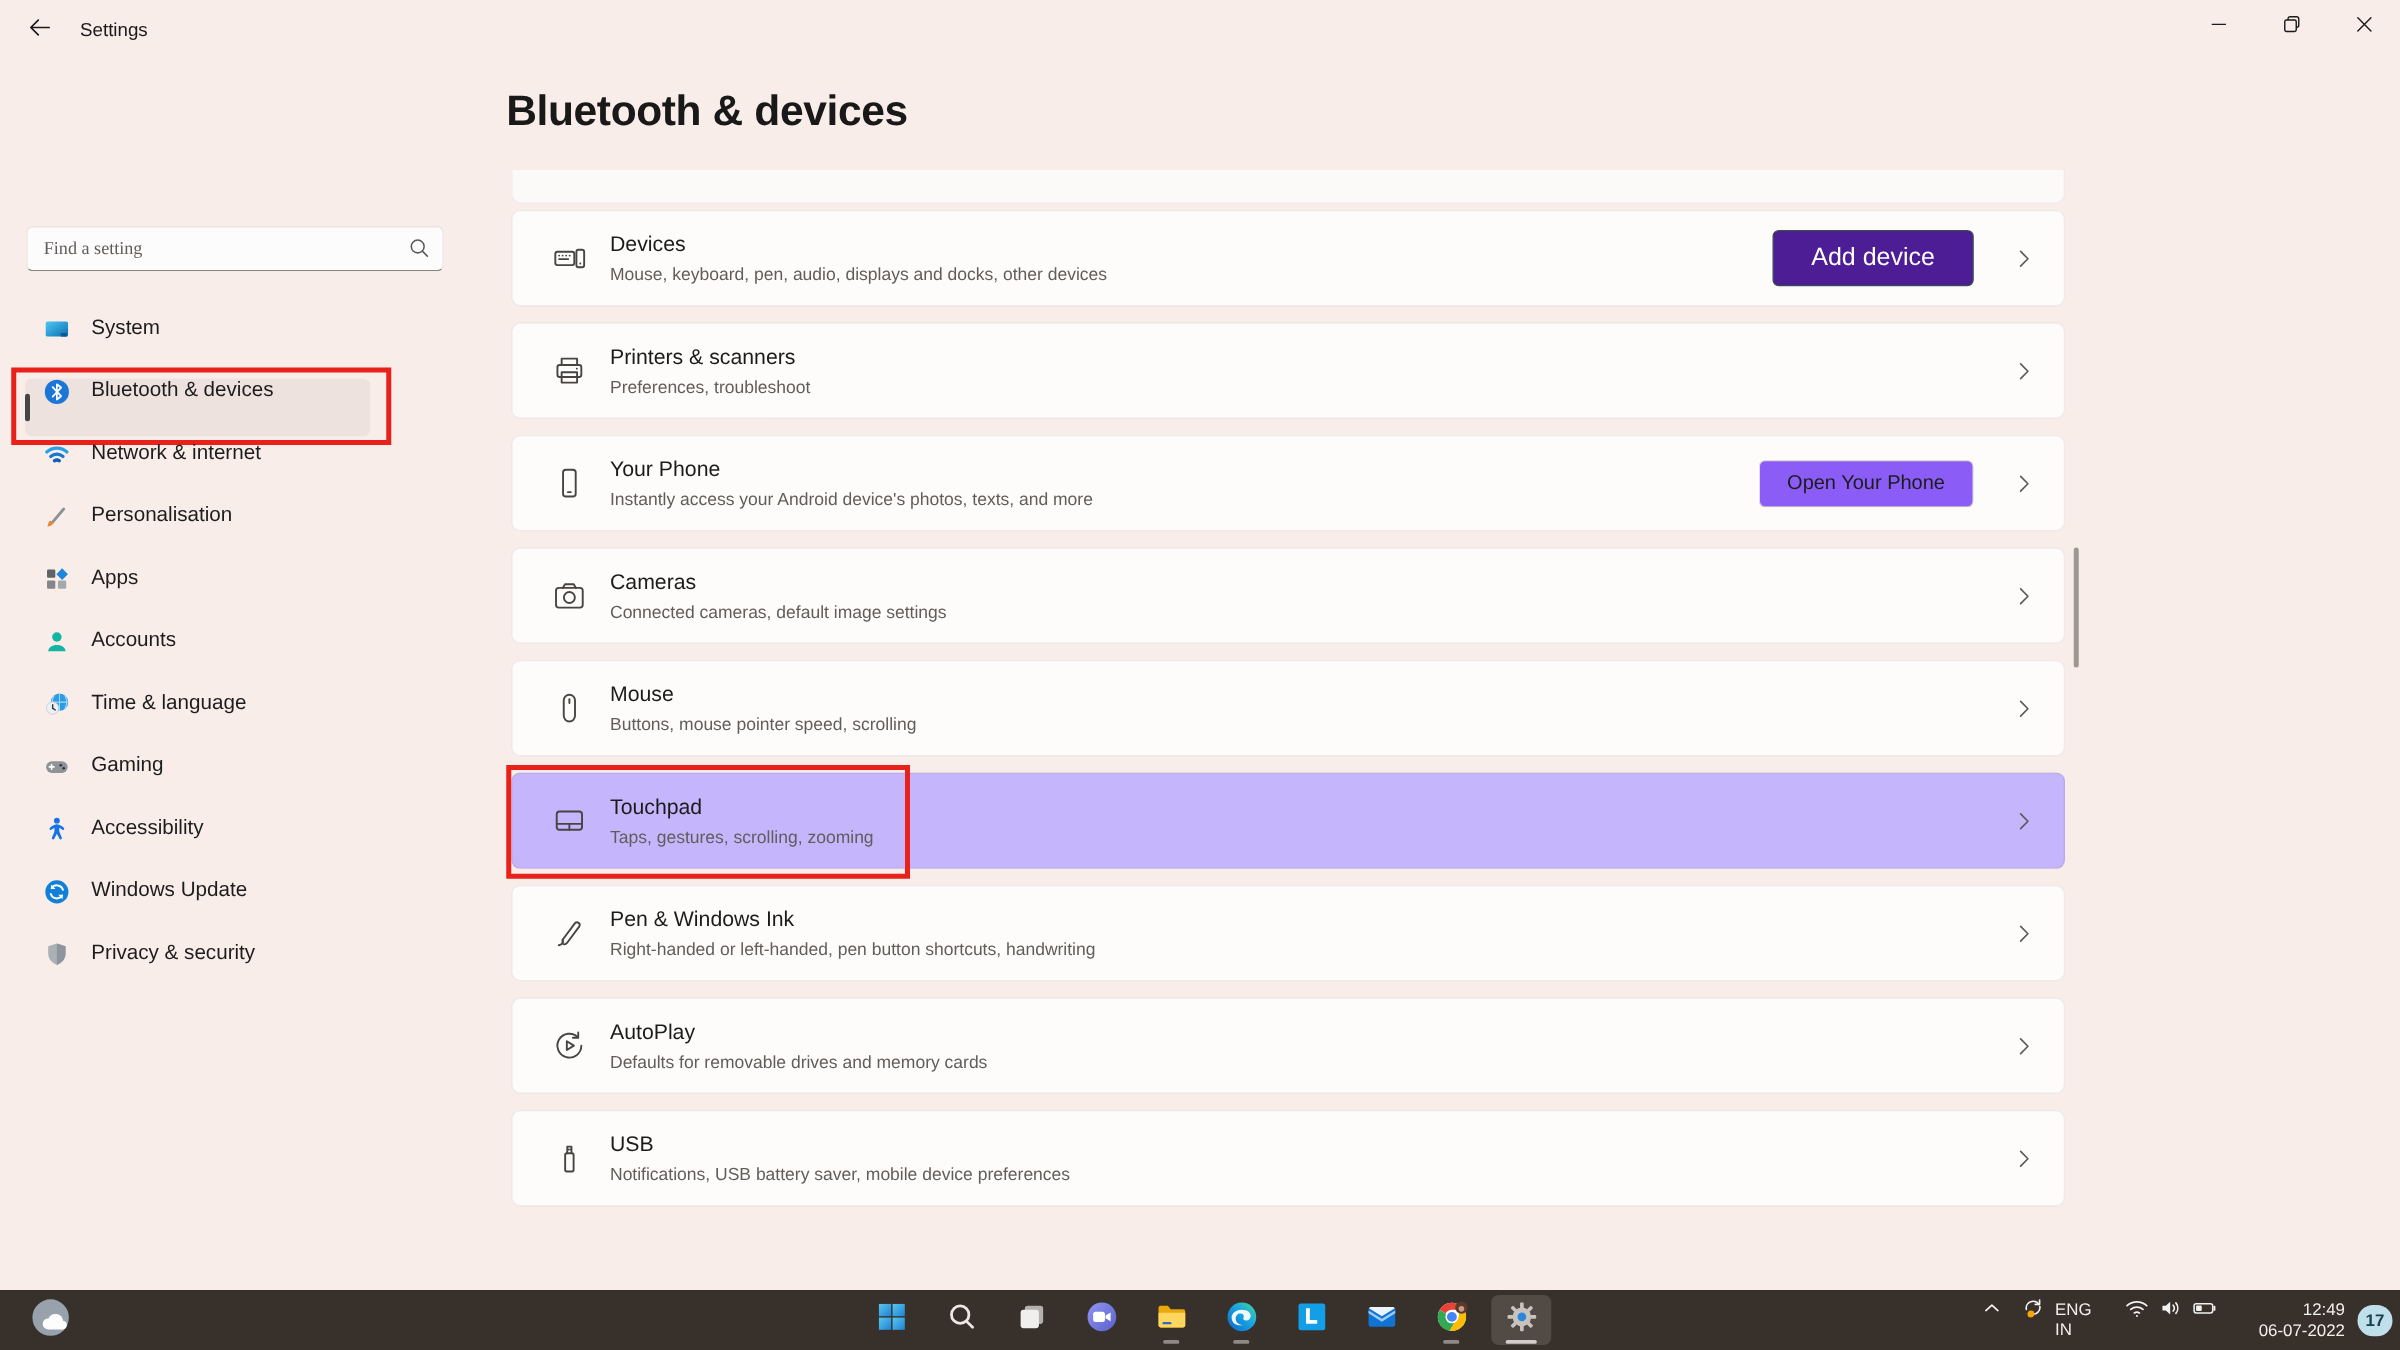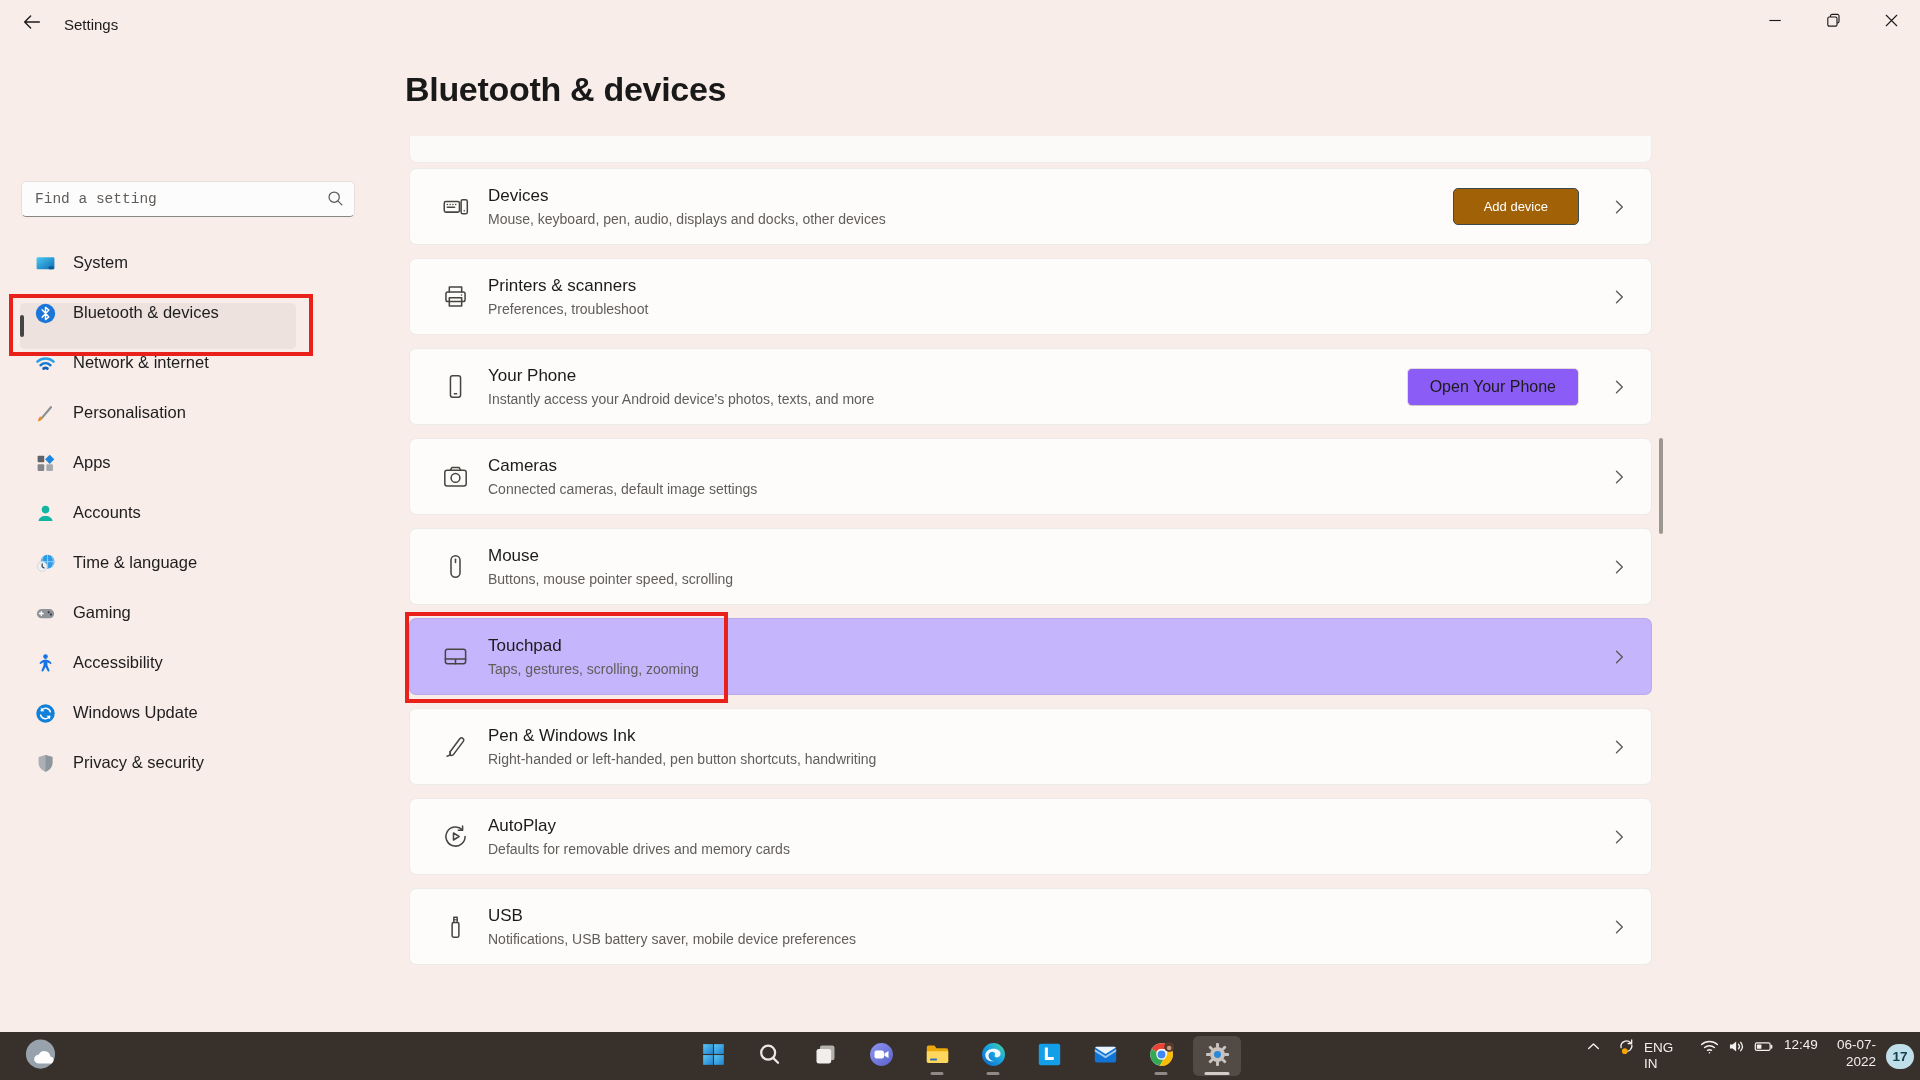--- a/index.html
+++ b/index.html
@@ -10,21 +10,21 @@
   .back-btn{position:absolute;left:14px;top:7px;width:36px;height:34px;border-radius:5px;display:flex;align-items:center;justify-content:center;cursor:pointer}
   .back-btn svg{width:22px;height:22px}
   .win-title{position:absolute;left:64px;top:16px;font-size:15px;color:#1b1b1b}
   .win-controls{position:absolute;right:0;top:0;display:flex}
   .win-btn{width:58px;height:44px;display:flex;align-items:center;justify-content:center;cursor:pointer}
   .win-btn svg{width:21px;height:21px}
 
   
   .sidebar{position:absolute;left:0;top:48px;width:360px;bottom:48px}
   .searchbox{position:absolute;left:21px;top:133px;width:334px;height:36px}
-  .searchbox input{width:100%;height:100%;box-sizing:border-box;border:1px solid #e6e0dd;border-bottom:1px solid #898581;border-radius:5px;background:#fdfcfc;padding:0 36px 0 13px;font-size:14.5px;font-family:Liberation Mono, monospace;color:#1c1c1c;outline:none}
+  .searchbox input{width:100%;height:100%;box-sizing:border-box;border:1px solid #e6e0dd;border-bottom:1px solid #898581;border-radius:5px;background:#fdfcfc;padding:0 36px 0 13px;font-size:14.5px;font-family:Liberation Serif, serif;color:#1c1c1c;outline:none}
   .searchbox input::placeholder{color:#5f5b58}
   .searchbox .search-ic{position:absolute;right:10px;top:8px;width:19px;height:19px;pointer-events:none}
   .nav{position:absolute;left:20px;top:205px;width:276px}
   .nav-item{position:relative;height:46px;margin-bottom:4px;border-radius:5px;display:flex;align-items:flex-start;padding-left:15px;gap:17px;font-size:16.5px;color:#1d1d1d;cursor:pointer;box-sizing:border-box}
   .nav-item.selected{background:#eee2de}
   .nav-item.selected::before{content:"";position:absolute;left:0;top:12px;bottom:12px;width:3.5px;border-radius:3px;background:#454545}
   .nav-item.annotated::after{content:"";position:absolute;left:-11px;right:-17px;top:-9px;bottom:-7px;border:4px solid #e8211a;pointer-events:none}
   .nav-icon{width:21px;height:21px;flex:none;display:flex}
   .nav-icon svg{width:21px;height:21px}
 
@@ -34,42 +34,42 @@
   .rows{position:absolute;left:409px;top:168px;width:1243px}
   .row{position:relative;height:77px;margin-bottom:13px;background:#fdfcfb;border:1px solid rgba(96,76,66,.1);border-radius:7px;display:flex;align-items:center;padding:0 22px 0 32px;box-sizing:border-box;cursor:pointer}
   .row.hovered{background:#c4b5fd}
   .row.annotated::after{content:"";position:absolute;left:-5px;top:-7px;height:calc(100% + 8px);width:315px;border:4px solid #e8211a;pointer-events:none}
   .row-icon{width:27px;height:27px;margin-right:19px;flex:none}
   .row-icon svg{width:27px;height:27px;stroke:#474441;fill:none;stroke-width:1.35;stroke-linecap:round;stroke-linejoin:round}
   .row-text{flex:1;min-width:0}
   .row-title{font-size:17px;color:#1b1b1b;margin-bottom:5px}
   .row-sub{font-size:14px;color:#615d5a}
   .row-btn{font-family:"Liberation Sans",sans-serif;cursor:pointer;margin-right:30px}
-  .btn-dark{background:#a16207;color:#fff;border:1px solid #3a4a4f;border-radius:5px;font-size:13px;padding:10px 30px}
+  .btn-dark{background:#4c1d95;color:#fff;border:1px solid #3a4a4f;border-radius:5px;font-size:20px;padding:10px 30px}
   .btn-light{background:#8b5cf6;color:#1c1c1c;border:1px solid #e3ddda;border-bottom-color:#cfc8c5;border-radius:5px;font-size:16px;padding:9px 22px}
   .row-chevron{width:20px;height:20px;flex:none}
   .scrollthumb{position:absolute;left:1659px;top:438px;width:3.5px;height:96px;border-radius:2px;background:#9d9792}
 
   
   .taskbar{position:absolute;left:0;right:0;bottom:0;height:48px;background:#38302a}
   .widget-weather{position:absolute;left:23px;top:6px;width:35px;height:35px;cursor:pointer}
   .tb-center{position:absolute;left:689px;top:4px;display:flex;gap:8px}
   .tb-btn{position:relative;width:48px;height:40px;border-radius:6px;display:flex;align-items:center;justify-content:center;cursor:pointer}
   .tb-btn.active{background:rgba(255,255,255,.13)}
   .tb-btn svg{width:27px;height:27px}
   .tb-btn .dot{position:absolute;bottom:1.5px;left:50%;transform:translateX(-50%);width:13px;height:3px;border-radius:2px;background:#8f8a85}
   .tb-btn.active .dot{width:25px;background:#d2cdc8}
   .tray{position:absolute;right:6px;top:0;height:48px;display:flex;align-items:center;color:#f2f0ee}
   .tray-btn{height:40px;border-radius:5px;display:flex;align-items:flex-start;justify-content:center;cursor:pointer}
   .tray-btn svg{width:21px;height:21px}
   .tray-chevron{width:30px}
   .tray-sync{width:36px}
   .tray-lang{width:44px;flex-direction:column;line-height:16px;font-size:13.5px;text-align:center}
   .tray-status{width:96px;gap:6px}
-  .tray-clock{width:96px;line-height:17px;font-size:13.5px;text-align:right;padding-right:4px;box-sizing:border-box}
+  .tray-clock{width:96px;flex-direction:column;align-items:flex-end;line-height:17px;font-size:13.5px;text-align:right;padding-right:4px;box-sizing:border-box}
   .tray-badge{width:28px;height:25px;margin-left:6px;border-radius:13px;background:#bfdfeb;color:#15404e;font-size:13.5px;font-weight:bold;display:flex;align-items:center;justify-content:center;cursor:pointer}
 </style>
 </head>
 <body>
 
 <div class="screen">
 
   <div class="titlebar">
     <div class="back-btn">
       <span><svg viewBox="0 0 24 24">

